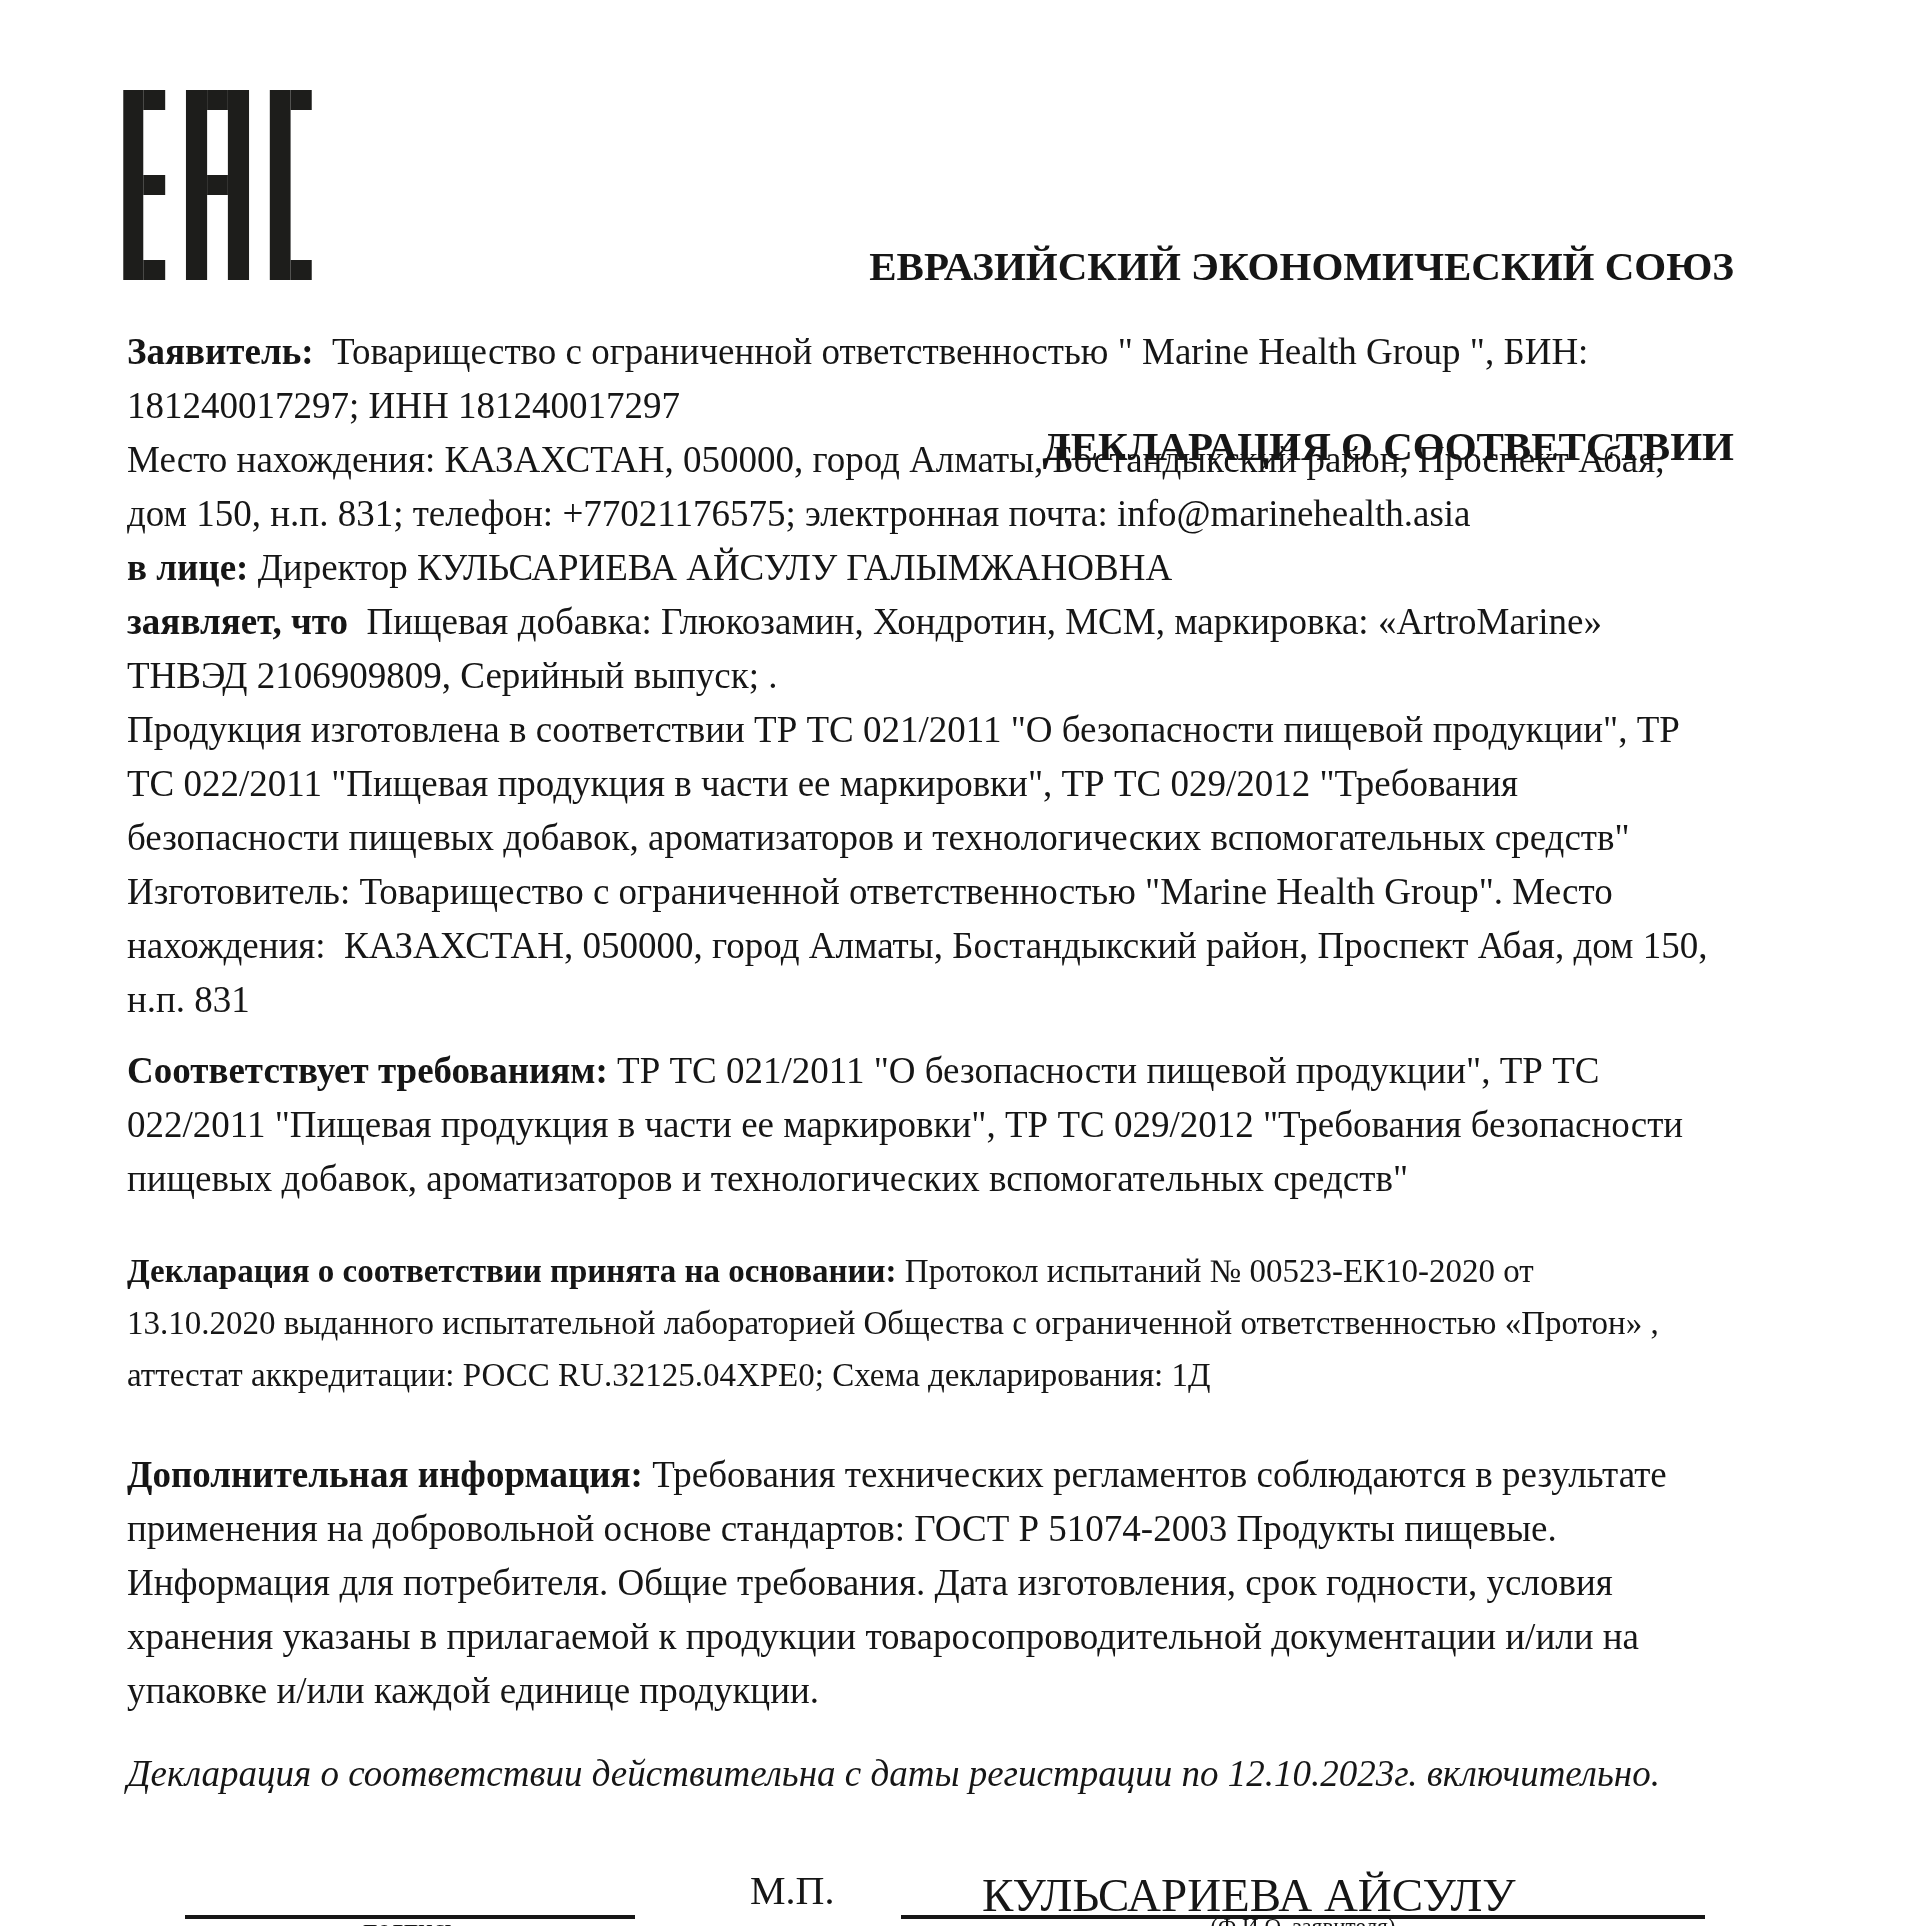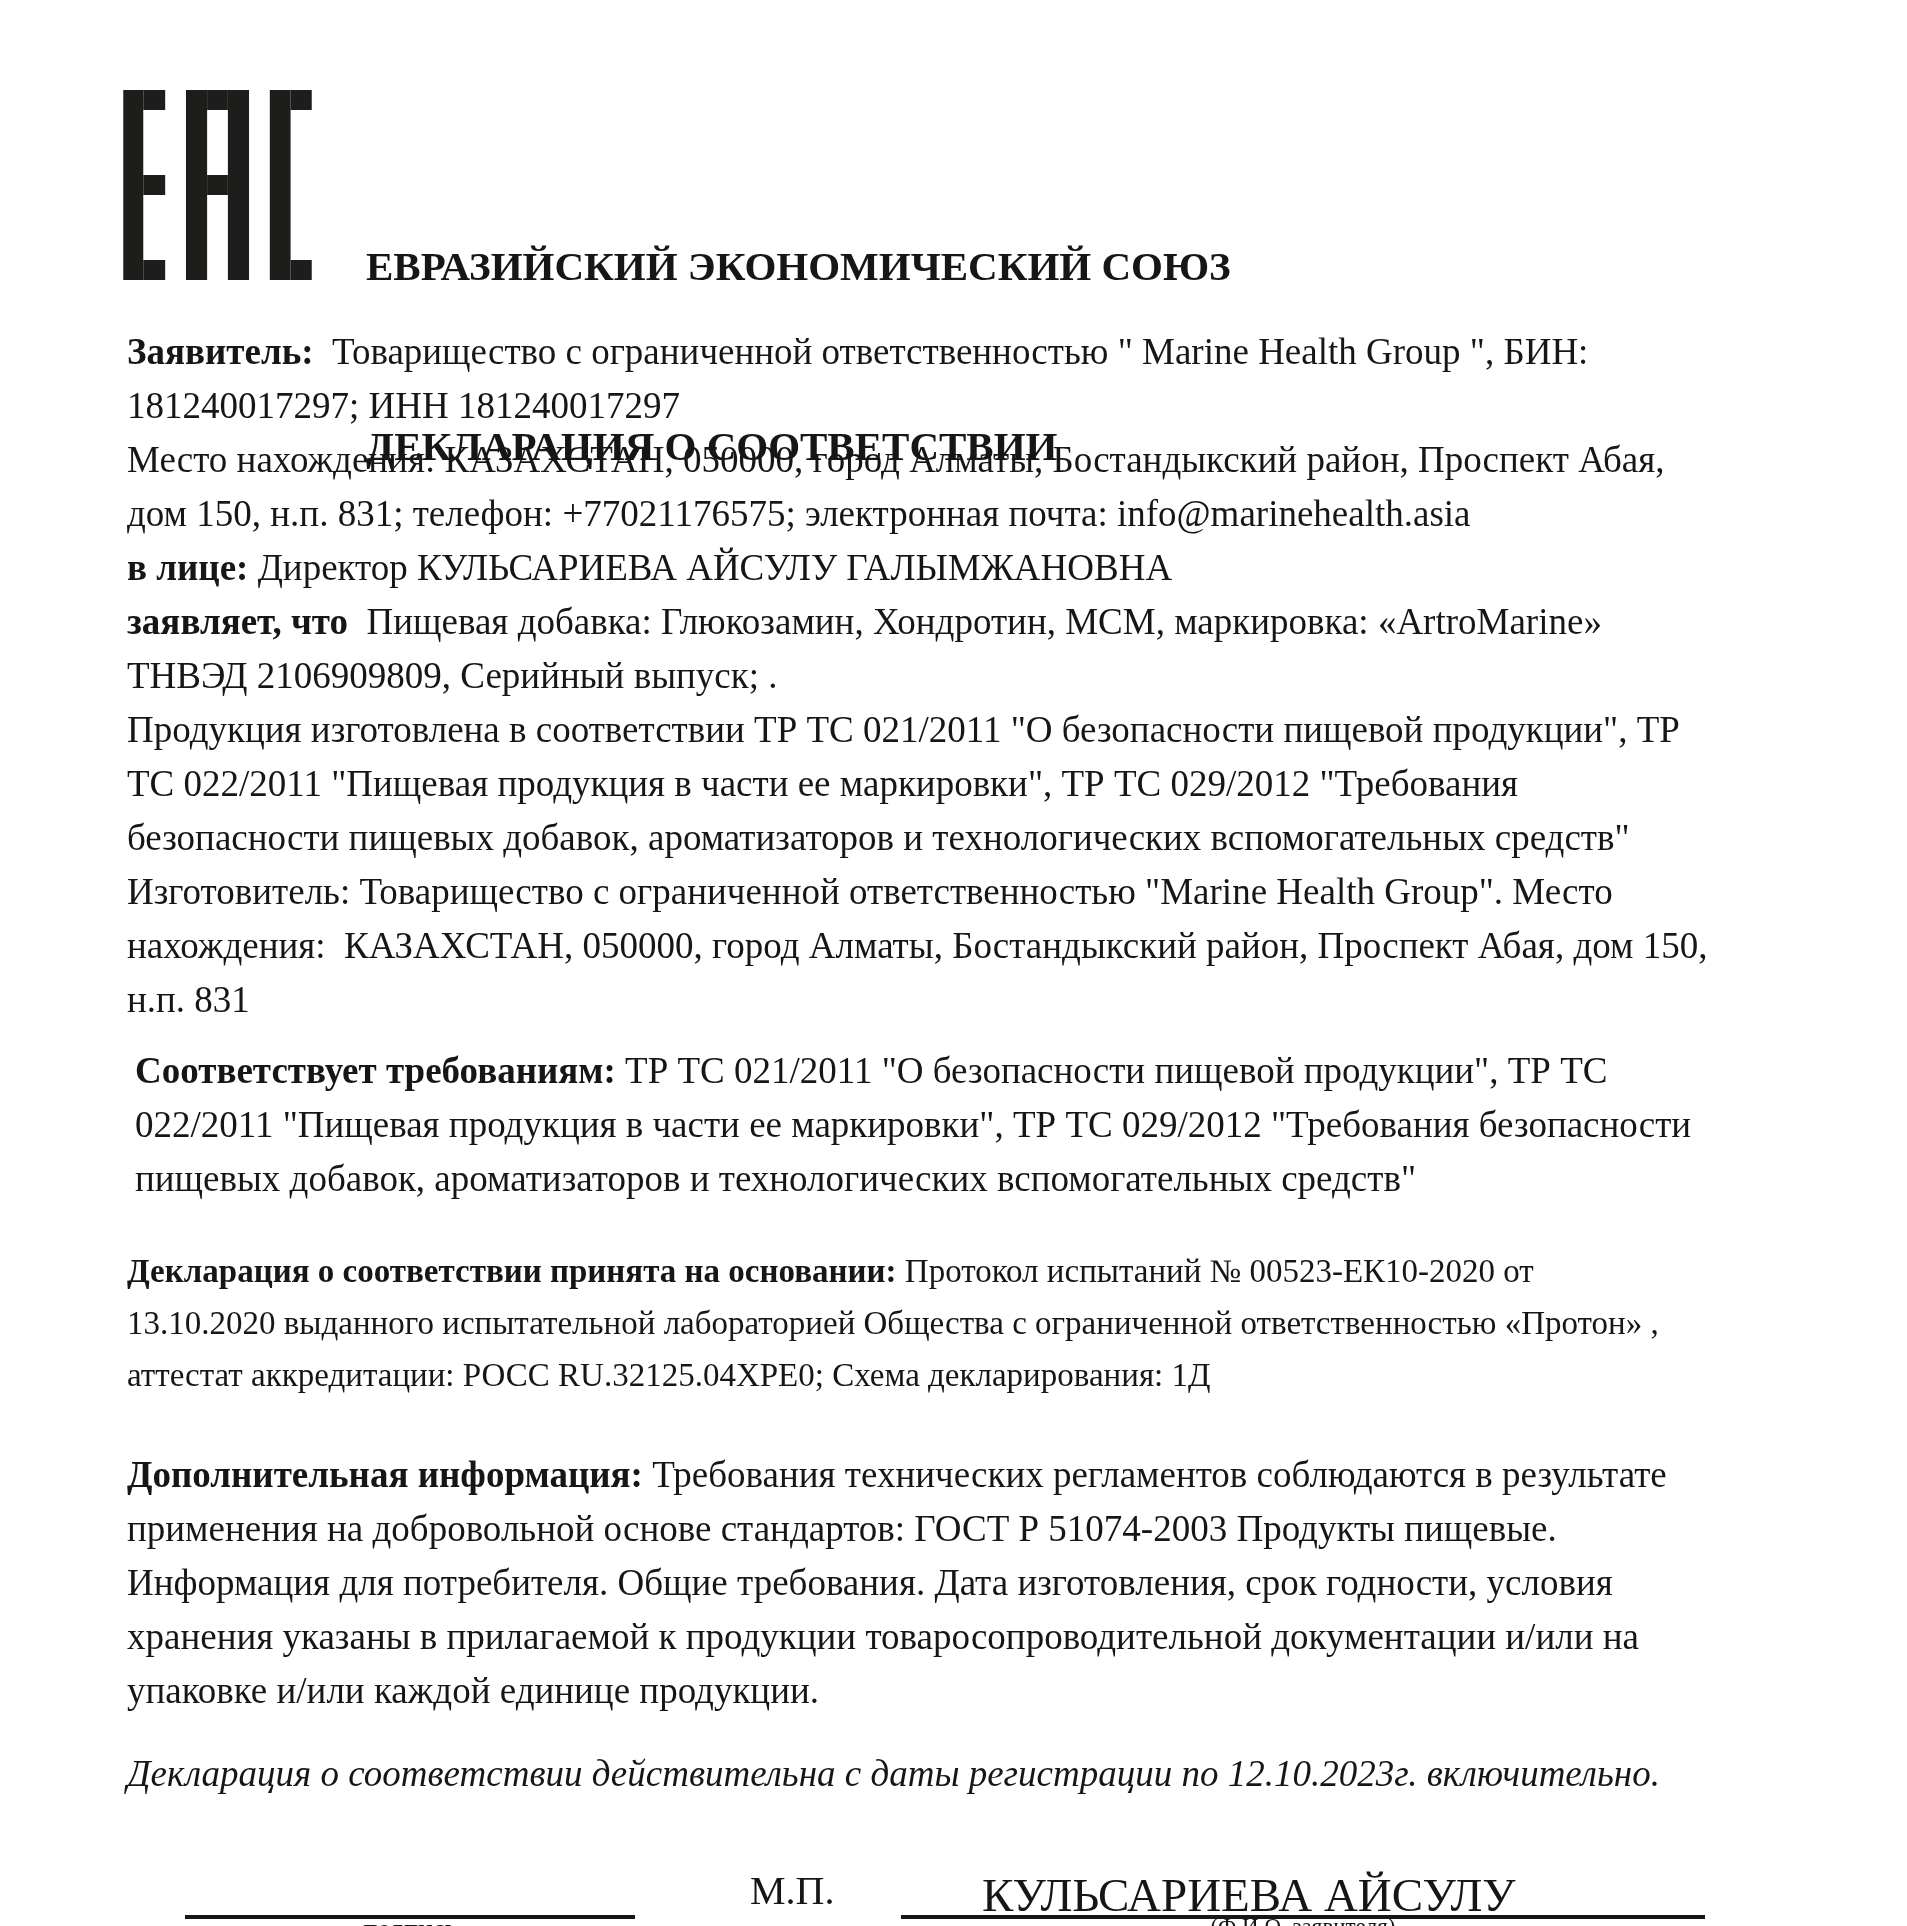--- a/index.html
+++ b/index.html
@@ -11,30 +11,30 @@
     font-family:"Liberation Serif","DejaVu Serif",serif;
     overflow:hidden;
   }
   
   .logo { position:absolute; left:123px; top:90px; width:189px; height:190px; }
   .logo svg { display:block; width:100%; height:100%; }
 
   
   .title {
     position:absolute; left:366px; top:116px; width:1368px;
-    text-align:left; font-weight:700; font-size:41px; line-height:60px;
+    text-align:right; font-weight:700; font-size:41px; line-height:60px;
     white-space:pre;
   }
 
   
   .para { position:absolute; left:127px; width:1695px; }
   .ln { font-size:37px; line-height:54px; height:54px; white-space:pre; }
   .ln b { font-weight:700; }
   #p1 { top:325px; }
-  #p2 { top:1044px;margin-left:8px; }
+  #p2 { top:1044px; }
   #p3 { top:1245px; }
   #p3 .ln { font-size:33px; line-height:52px; height:52px; }
   #p4 { top:1448px; }
   #p5 { top:1747px;font-style:italic; }
 
   
   .abs-text { position:absolute; line-height:1; white-space:pre; }
   .mp        { left:750px; top:1871px; font-size:40px; }
   .sig-name1 { left:982px; top:1872px; font-size:47px; }
   .sig-line  { position:absolute; height:4.2px; background:#161616; top:1915px; }

